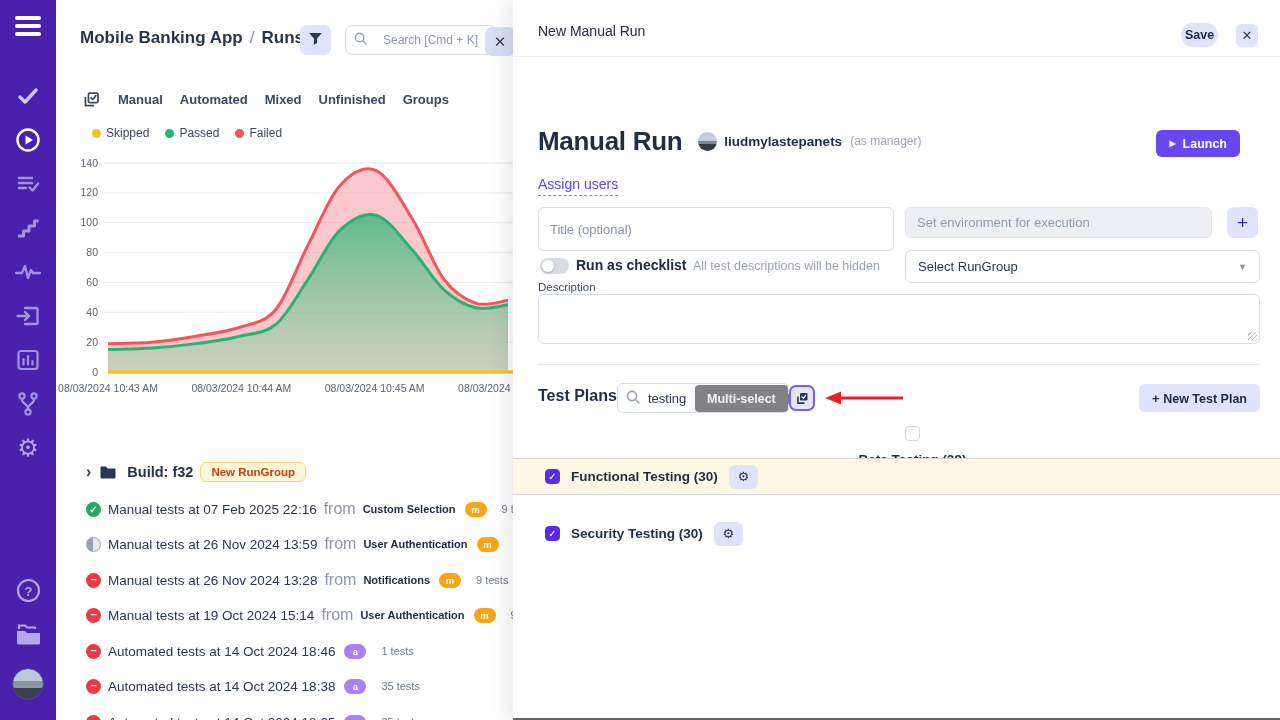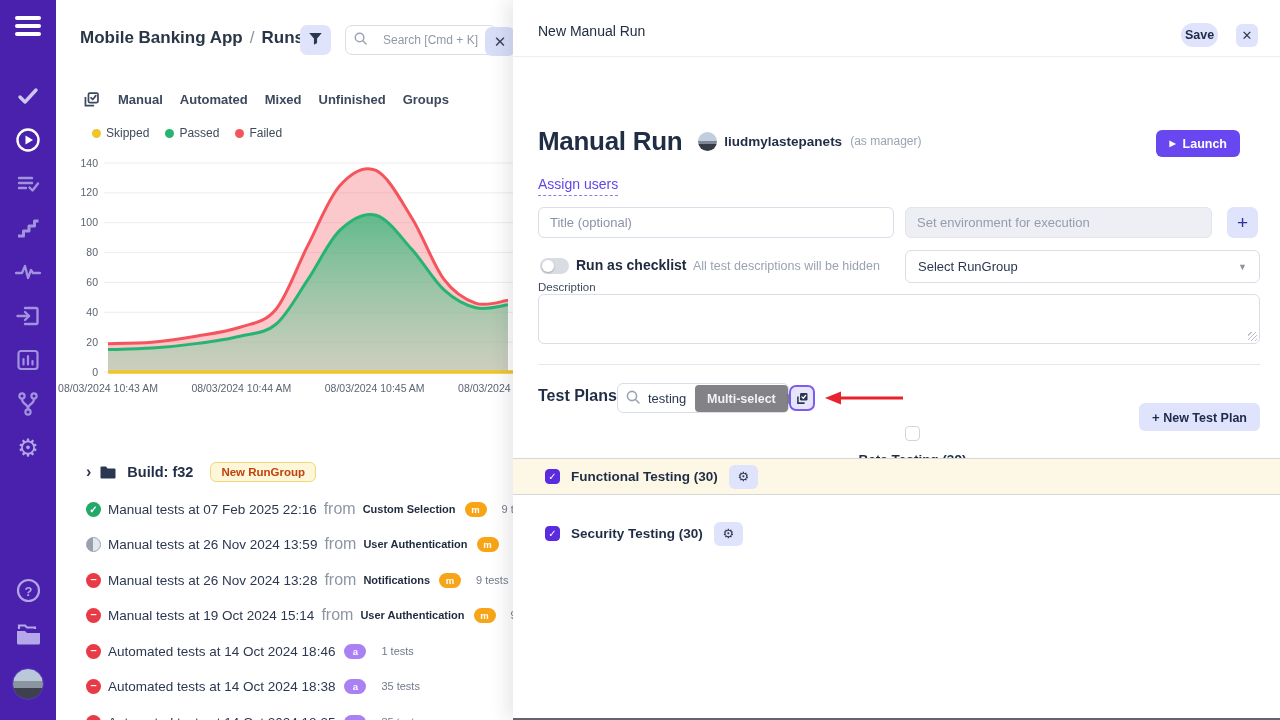--- a/index.html
+++ b/index.html
@@ -42,21 +42,21 @@
   .legend { position:absolute; left:36px; top:8px; display:flex; gap:16px; align-items:center; }
   .legend-item { display:flex; gap:5px; align-items:center; font-size:12px; color:#3f4a5c; }
   .legend-dot { width:9px; height:9px; border-radius:50%; }
   #chart-svg { position:absolute; left:0; top:20px; }
   .ytick, .xtick { font-size:10.5px; fill:#5b6572; font-family:"Liberation Sans", sans-serif; }
 
   
   .run-row { position:absolute; left:30px; right:0; height:26px; display:flex; align-items:center; gap:7px; cursor:pointer; }
   .chev { color:#2b3750; font-size:16px; font-weight:bold; margin-right:2px; }
   .group-name { font-size:14.5px; font-weight:bold; color:#243049; margin-left:4px; }
-  .group-badge { margin-left:10px; background:#fdf6d8; border:1px solid #f0d879; color:#c2410c;
+  .group-badge { background:#fdf6d8; border:1px solid #f0d879; color:#c2410c;
     font-size:11.5px; font-weight:bold; padding:3px 10px; border-radius:6px; }
   .status { width:15px; height:15px; border-radius:50%; flex:0 0 15px; display:flex; align-items:center; justify-content:center;
     color:#fff; font-size:10px; font-weight:bold; }
   .status[data-status="passed"] { background:#22a867; }
   .status[data-status="passed"]::after { content:"✓"; }
   .status[data-status="failed"] { background:#e83b47; }
   .status[data-status="failed"]::after { content:"–"; margin-top:-2px; font-size:11px; }
   .status[data-status="progress"] { background:linear-gradient(90deg,#98a1ad 50%, #e4e7ec 50%); border:1.5px solid #98a1ad; }
   .run-title { font-size:13.5px; font-weight:500; color:#2c3850; white-space:nowrap; }
   .run-from { font-size:16px; color:#8d95a5; white-space:nowrap; }
@@ -90,21 +90,21 @@
     color:#fff; border:0; border-radius:6px; font-size:12.5px; font-weight:bold; cursor:pointer;
     display:flex; align-items:center; gap:7px; font-family:"Liberation Sans", sans-serif; }
   .launch-btn::before { content:"▶"; font-size:8px; }
 
   .assign-link { position:absolute; left:25px; top:119px; font-size:14px; color:#6246ea; cursor:pointer;
     padding-bottom:3px; border-bottom:1.5px dashed #8f7bf0; }
 
   .inp { border:1px solid #d8dde8; border-radius:6px; font-size:13px; color:#2b3750; padding:0 11px;
     font-family:"Liberation Sans", sans-serif; outline:none; }
   .inp::placeholder { color:#8a93a6; }
-  .title-input { position:absolute; left:25px; top:150px; width:356px; height:31px; }
+  .title-input { position:absolute; left:25px; top:150px; width:356px; height:44px; }
   .env-input { position:absolute; left:392px; top:150px; width:307px; height:31px; background:#edeff4; border-color:#e2e5ec; }
   .env-input::placeholder { color:#949cae; }
   .plus-btn { position:absolute; left:714px; top:150px; width:31px; height:31px; background:var(--accent-soft);
     border:0; border-radius:7px; color:#30309c; font-size:19px; cursor:pointer; line-height:1; }
 
   .toggle { position:absolute; left:27px; top:201px; width:29px; height:16px; background:#d9dde3; border-radius:9px; cursor:pointer; }
   .toggle-knob { position:absolute; left:2px; top:2px; width:12px; height:12px; border-radius:50%; background:#fff;
     box-shadow:0 1px 2px rgba(0,0,0,.25); }
   .chk-label { position:absolute; left:63px; top:200px; font-size:14px; font-weight:bold; color:#212b40; }
   .chk-hint  { position:absolute; left:180px; top:202px; font-size:12.5px; color:#9aa3b2; }
@@ -126,21 +126,21 @@
   .tp-search .mag { position:absolute; left:9px; top:7px; }
   .tooltip { position:absolute; left:182px; top:328px; height:27px; background:rgba(120,121,126,.93); color:#f2f2f4;
     font-size:12.5px; font-weight:bold; border-radius:4px; display:flex; align-items:center; padding:0 12px; }
   .tooltip::after { content:""; position:absolute; right:-6px; top:8px; border:6px solid transparent;
     border-right:0; border-left:7px solid rgba(120,121,126,.93); }
   .ms-btn { position:absolute; left:276px; top:328px; width:26px; height:26px; background:#e7e5fb;
     border:2px solid #7c5cf0; border-radius:7px; display:flex; align-items:center; justify-content:center; cursor:pointer; }
   .anno-arrow { position:absolute; left:312px; top:334px; }
   .newplan-btn { position:absolute; right:20px; top:327px; height:28px; padding:0 13px; background:var(--accent-soft);
     border:0; border-radius:6px; font-size:12.5px; font-weight:bold; color:#1e2a4a; cursor:pointer;
-    font-family:"Liberation Sans", sans-serif;margin-top:19px; }
+    font-family:"Liberation Sans", sans-serif; }
   .newplan-btn::before { content:"+  "; font-size:13px; }
 
   .plan-row { position:absolute; left:0; width:767px; display:flex; align-items:center; gap:11px; padding-left:32px; cursor:pointer; }
   .plan-row.r1 { top:369px; height:29px;flex-direction:column; }
   .plan-row.hl { top:401px; height:37px; background:var(--highlight-row);
     border-top:1px solid #d6d6d6; border-bottom:1px solid #d6d6d6; }
   .plan-row.r3 { top:462px; height:29px; }
   .cb { width:15px; height:15px; border-radius:4px; border:1.5px solid #cfd6df; background:#fff; flex:0 0 15px;
     display:flex; align-items:center; justify-content:center; color:#fff; font-size:10px; }
   .cb[data-checked="true"] { background:#5b2be0; border-color:#5b2be0; }

